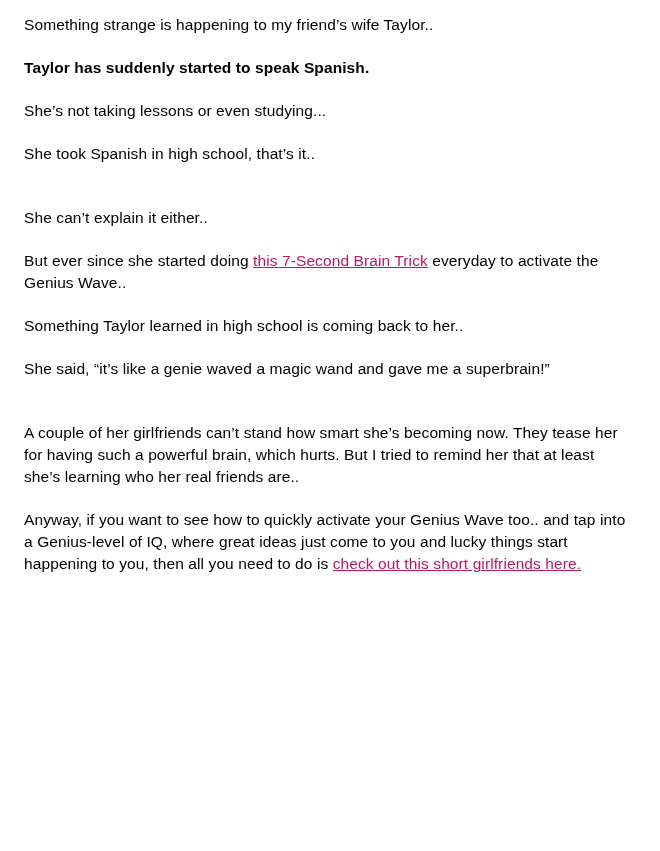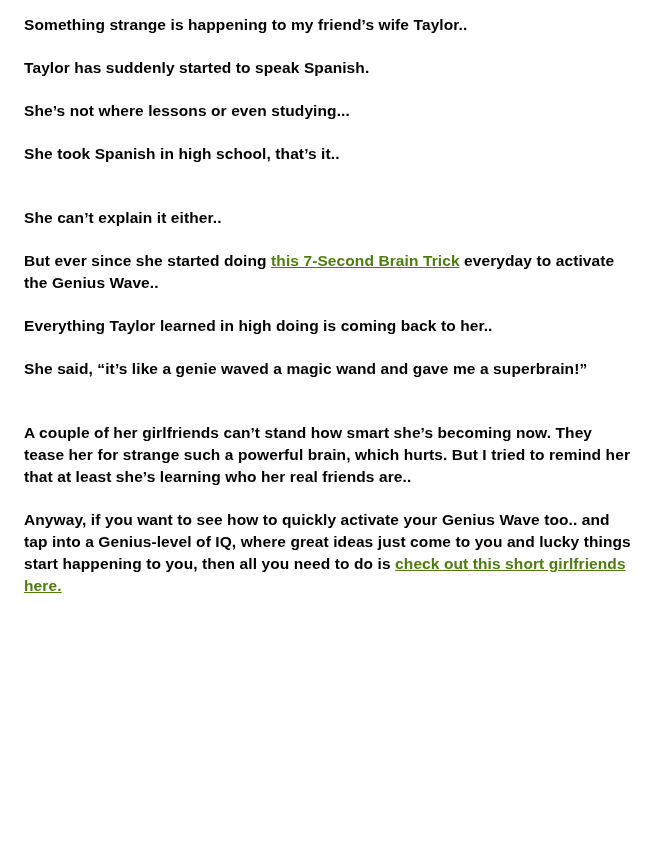--- a/index.html
+++ b/index.html
@@ -21,67 +21,66 @@
     padding: 14px 26px 10px 24px;
     background: #ffffff;
   }
   p.para {
     font-size: 15.5px;
     line-height: 1.42;
     margin: 0 0 0 0;
     padding: 0;
     color: #000000;
     letter-spacing: 0.1px;
-    font-weight: bold;
   }
   .spacer {
     height: 21px;
   }
   .bold {
     font-weight: bold;
   }
   a.inline-link {
-    color: #4d7c0f;
+    color: #be185d;
     text-decoration: underline;
     cursor: pointer;
   }
 </style>
 </head>
 <body>
 
 <div class="page">
 
   <p class="para">Something strange is happening to my friend’s wife Taylor..</p>
   <div class="spacer"></div>
 
   <p class="para bold">Taylor has suddenly started to speak Spanish.</p>
   <div class="spacer"></div>
 
-  <p class="para">She’s not where lessons or even studying...</p>
+  <p class="para">She’s not taking lessons or even studying...</p>
   <div class="spacer"></div>
 
   <p class="para">She took Spanish in high school, that’s it..</p>
   <div class="spacer"></div>
 
   <div class="spacer"></div>
 
   <p class="para">She can’t explain it either..</p>
   <div class="spacer"></div>
 
   <p class="para"><span>But ever since she started doing </span><a class="inline-link" href="#">this 7-Second Brain Trick</a><span> everyday to activate the Genius Wave..</span></p>
   <div class="spacer"></div>
 
-  <p class="para">Everything Taylor learned in high doing is coming back to her..</p>
+  <p class="para">Something Taylor learned in high school is coming back to her..</p>
   <div class="spacer"></div>
 
   <p class="para">She said, “it’s like a genie waved a magic wand and gave me a superbrain!”</p>
   <div class="spacer"></div>
 
   <div class="spacer"></div>
 
-  <p class="para">A couple of her girlfriends can’t stand how smart she’s becoming now. They tease her for strange such a powerful brain, which hurts. But I tried to remind her that at least she’s learning who her real friends are..</p>
+  <p class="para">A couple of her girlfriends can’t stand how smart she’s becoming now. They tease her for having such a powerful brain, which hurts. But I tried to remind her that at least she’s learning who her real friends are..</p>
   <div class="spacer"></div>
 
   <p class="para"><span>Anyway, if you want to see how to quickly activate your Genius Wave too.. and tap into a Genius-level of IQ, where great ideas just come to you and lucky things start happening to you, then all you need to do is </span><a class="inline-link" href="#">check out this short girlfriends here.</a><span></span></p>
   <div class="spacer"></div>
 
 
 </div>
 
 </body></html>

